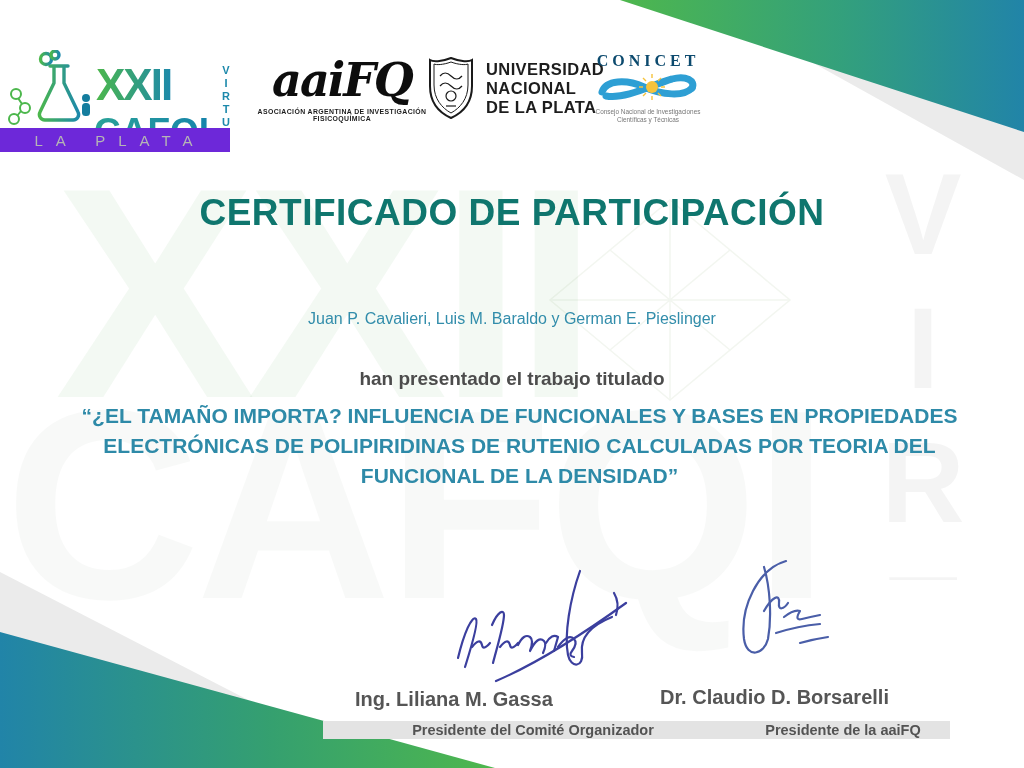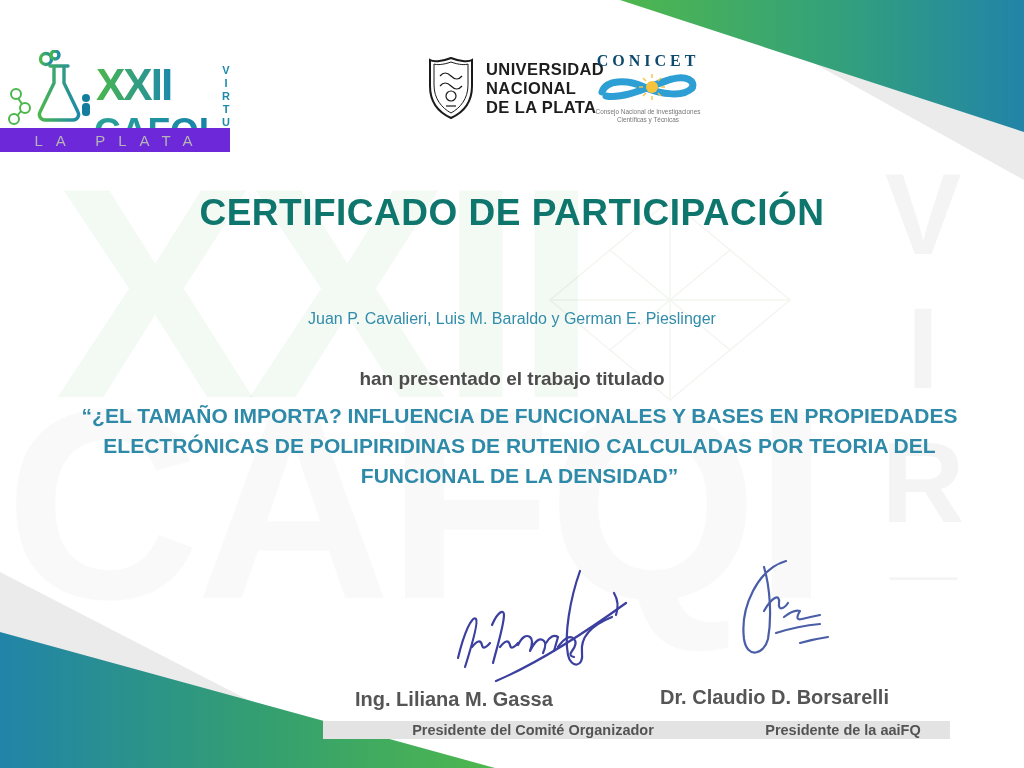--- a/index.html
+++ b/index.html
@@ -135,20 +135,24 @@
         <circle cx="78" cy="48" r="4"></circle>
         <rect x="74" y="53" width="8" height="13" rx="3.5"></rect>
       </g>
       <text x="88" y="50" font-family="Liberation Sans, sans-serif" font-size="44" font-weight="bold" letter-spacing="-2" fill="url(#gLogo1)">XXII</text>
       <text x="86" y="94" font-family="Liberation Sans, sans-serif" font-size="37" font-weight="bold" letter-spacing="0" fill="url(#gLogo2)">CAFQI</text>
     </svg>
     <div id="cafqi-vertical">VIRTUAL</div>
   </div>
   <div id="laplata-strip">LA PLATA</div>
 
+  <div class="logo" id="aaifq-logo">
+    <div id="aaifq-word">aaiFQ</div>
+    <div id="aaifq-sub">ASOCIACIÓN ARGENTINA DE INVESTIGACIÓN FISICOQUÍMICA</div>
+  </div>
 
   <div class="logo" id="unlp-logo">
     <svg width="46" height="64" viewBox="0 0 46 64">
       <path d="M23,2 C33,6 41,6 44,4 V30 C44,47 34,57 23,62 C12,57 2,47 2,30 V4 C5,6 13,6 23,2 Z" fill="none" stroke="#1a1a1a" stroke-width="2"></path>
       <path d="M23,6 C31,9 38,9 40,8 V29 C40,43 32,52 23,57 C14,52 6,43 6,29 V8 C8,9 15,9 23,6 Z" fill="none" stroke="#1a1a1a" stroke-width="1"></path>
       <g stroke="#1a1a1a" stroke-width="1.2" fill="none">
         <path d="M12,20 q5,-6 11,0 q6,6 11,0"></path>
         <path d="M12,30 q5,-6 11,0 q6,6 11,0"></path>
         <circle cx="23" cy="40" r="5"></circle>
         <path d="M18,50 h10"></path>

